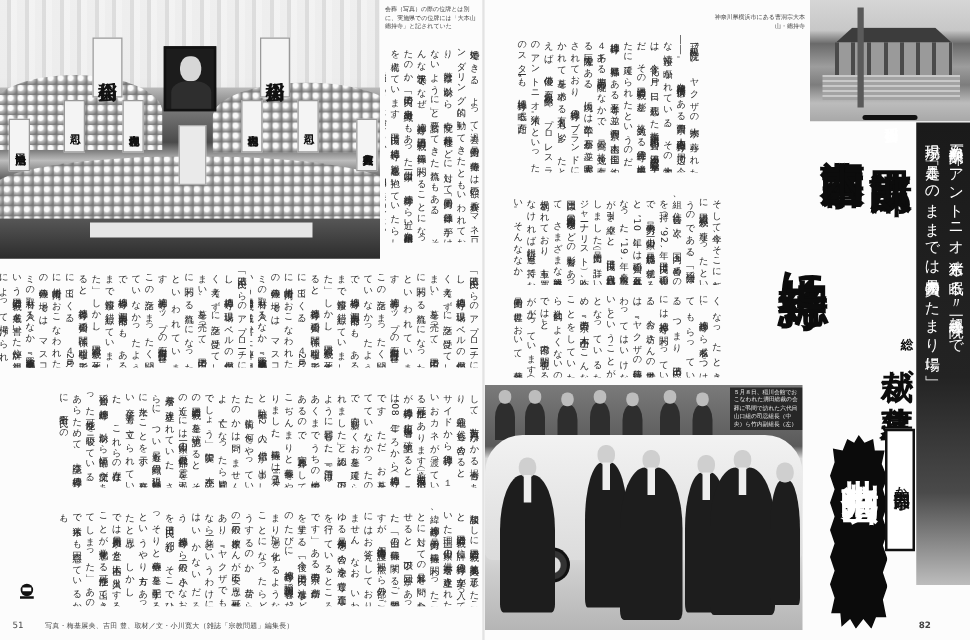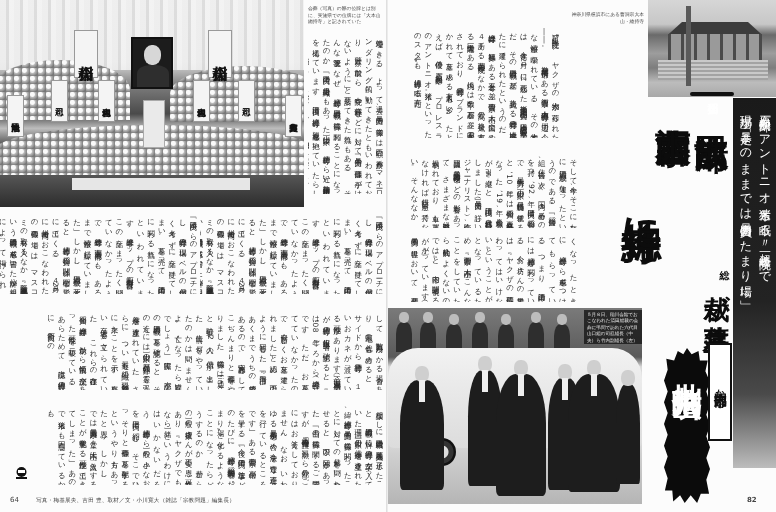--- a/index.html
+++ b/index.html
@@ -132,21 +132,21 @@
   <div class="vcol" style="left:0;top:214px;width:198px;height:80px;">「清田氏からのアプローチに対し、總持寺の現場レベルの僧侶が深く考えずに話を受けてしまい、墓を売って、清田氏の葬儀に関わる流れになったといわれています。總持寺トップの石附周行貫首は、この話をまったく聞いていなかったようで、總持寺や曹洞宗内部でも、ある時期まで情報が錯綜していました」　しかし、清田総裁が死去すると、總持寺と稲川会の関係は明確な形で表に出てくる。　４月26日に川崎市内でおこなわれた清田総裁の葬儀の場では、マスコミの取材も入るなか、『大賢院就光徳道居士』という清田総裁の戒名を書いた位牌が組員らによって掲げられ、その位牌には「大本山總持寺」の文字も入っていた。「清田氏につけられた戒名は、『院号居士』という非常に格式が高いもの。戒名料と</div>
   <div class="vcol" style="left:8px;top:310px;width:376px;height:80px;">して、数百万円かかる場合もあり、墓地の代金も含めると、清田氏サイドから總持寺へ、１千万円近いおカネが渡っている可能性があります」（前出・曹洞宗僧侶）　本誌が總持寺の広報担当者に確認すると、『清田』は’08年ごろから（總持寺の）檀家です。ただ、お墓を建てていなかったので、今回新しくお墓を建てられました」と認め、以下のように回答した。「『清田』は、あくまでうちの檀家であるので、実施葬としてこぢんまりと葬儀をやりました。葬儀には通linkと駐車の2人の僧侶が出ました。生前に何をやっていたのかは問いませんよ。亡くなったら皆同じでしょう」　実際に、本誌が總持寺境内の清田総裁の墓を確認すると、その近くには山川一家の歴代幹部の霊を弔う供養塔が建立されていた。さらに、つい最近も組織の現役幹部が参拝に来たことを示す、真新しい卒塔婆も立てられていた。　これらの存在は、稲川会と總持寺が、以前から恒常的に交流があった可能性を示唆している。　あらためて、本誌は總持寺の広報担当者に、石附氏への</div>
   <div class="vcol" style="left:30px;top:405px;width:354px;height:80px;">相談なしに清田総裁の墓地購入を了承したこと、清田総裁の位牌に總持寺の文字が入っていた理由、山川一家の供養塔が建立された経緯、總持寺が暴力団の葬儀に関わったことに対しての見解を問い合わせると、以下の回答があった。「当山の葬儀に関するご質問ですが、個人情報保護の観点から外部のご質問にはお答えしておりません。なお、いわゆる暴排条例を含め法令を遵守し適正な宗教活動を行っているところです」　ある曹洞宗の高僧が、苦言を呈する。「今後、清田氏の法事などのたびに、總持寺が稲川会関係者の〝たまり場〟と化するようなことになったらどうするのか。昔からの一般の檀家さんが不安に思う可能性もあり、『ヤクザでも檀家なら一緒』というわけにはいかないだろう。總持寺から一般の小さなお寺を清田氏に紹介し、そこでひっそりと葬儀や墓を手配するというやり方もあったと思う。しかし、現状では暴力団員が堂々と大本山に出入りすることが常態化する可能性が出てきてしまった」　あの世で猪木らも困惑しているかも。</div>
 
   <svg class="end-mark" viewBox="0 0 13 14">
     <circle cx="6.5" cy="6" r="5" fill="#111"></circle>
     <rect x="3" y="4" width="7" height="3" fill="#fff"></rect>
     <rect x="1" y="11" width="11" height="2" fill="#111"></rect>
   </svg>
 
-  <div class="folio" style="left:10px;top:496px;">64</div>
+  <div class="folio" style="left:10px;top:496px;">51</div>
   <div class="credit" style="left:36px;top:497px;">写真・梅基展央、吉田 豊、取材／文・小川寛大（雑誌「宗教問題」編集長）</div>
 </div>
 
 <div class="gutter"></div>
 
 <div class="page page-right">
 
   <div class="caption-small" style="left:180px;top:12px;width:76px;text-align:right;">神奈川県横浜市にある曹洞宗大本山・總持寺</div>
 
   <div class="photo-temple">
@@ -214,14 +214,14 @@
 
   <div class="title-main" style="left:232px;top:190px;width:44px;font-size:40px;line-height:44px;color:#0c0c0c;">總持寺に</div>
 
   <div class="spiky"></div>
   <div class="spiky-text">批判噴出！</div>
 
   <div class="boxed-label">
     <span>宗門内部</span><span class="small">から</span>
   </div>
 
-  <div class="folio" style="left:359px;top:496px;font-weight:bold;">82</div>
+  <div class="folio" style="left:347px;top:496px;font-weight:bold;">82</div>
 </div>
 
 </body></html>

